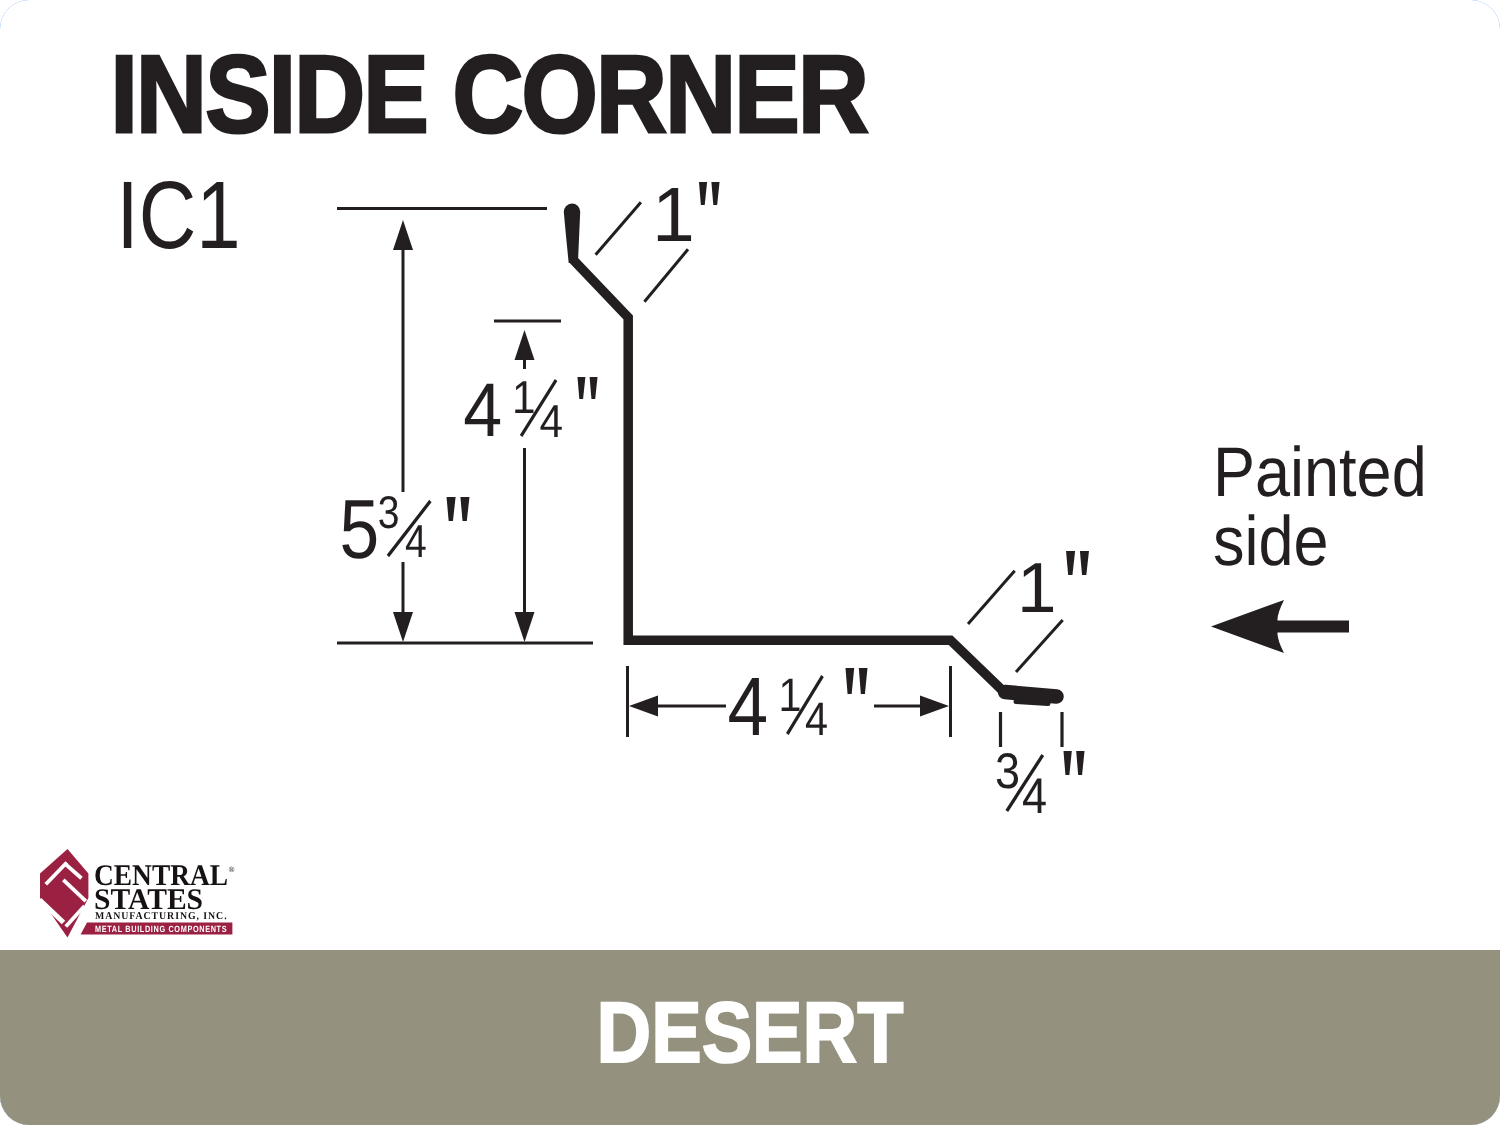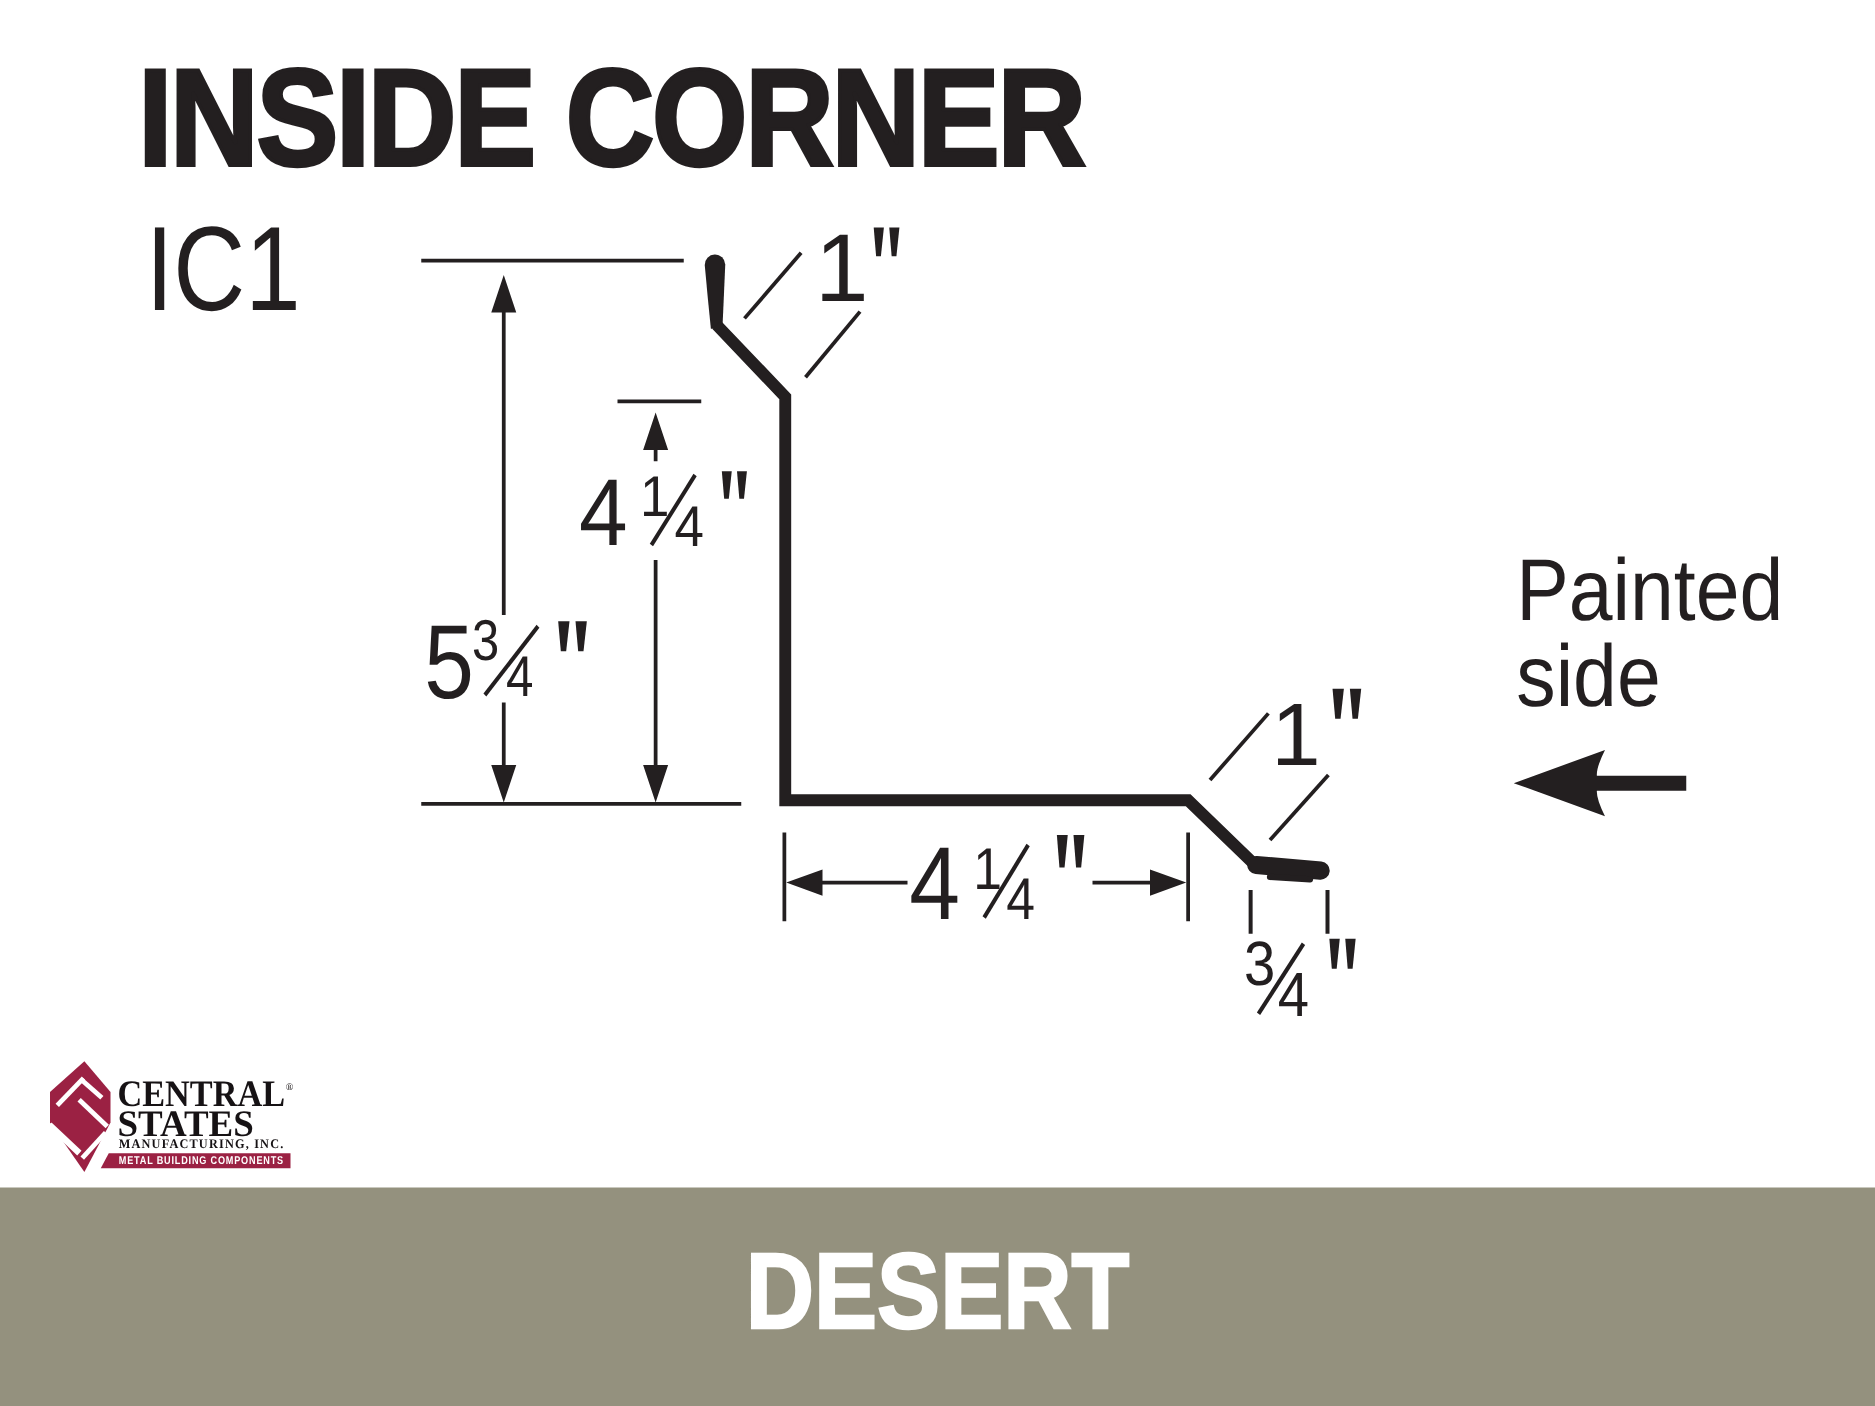--- a/index.html
+++ b/index.html
@@ -1,17 +1,17 @@
 <!DOCTYPE html>
 <html><head>
 <meta charset="utf-8">
 <style>
   html,body{margin:0;padding:0;background:#ffffff;}
   .stage{position:relative;width:1500px;height:1125px;background:#3b82f6;overflow:hidden;
-         font-family:"Liberation Sans", sans-serif;}
+         font-family:"Liberation Sans", sans-serif;border-radius:29px;}
   svg{position:absolute;left:0;top:0;}
 </style>
 </head>
 <body>
 <div class="stage">
 <svg width="1500" height="1125" viewBox="0 0 1500 1125" font-family="Liberation Sans, sans-serif" text-rendering="geometricPrecision">
 
   <rect x="0" y="0" width="1500" height="1125" fill="#ffffff"></rect>
   <defs>
         <g id="dq">

